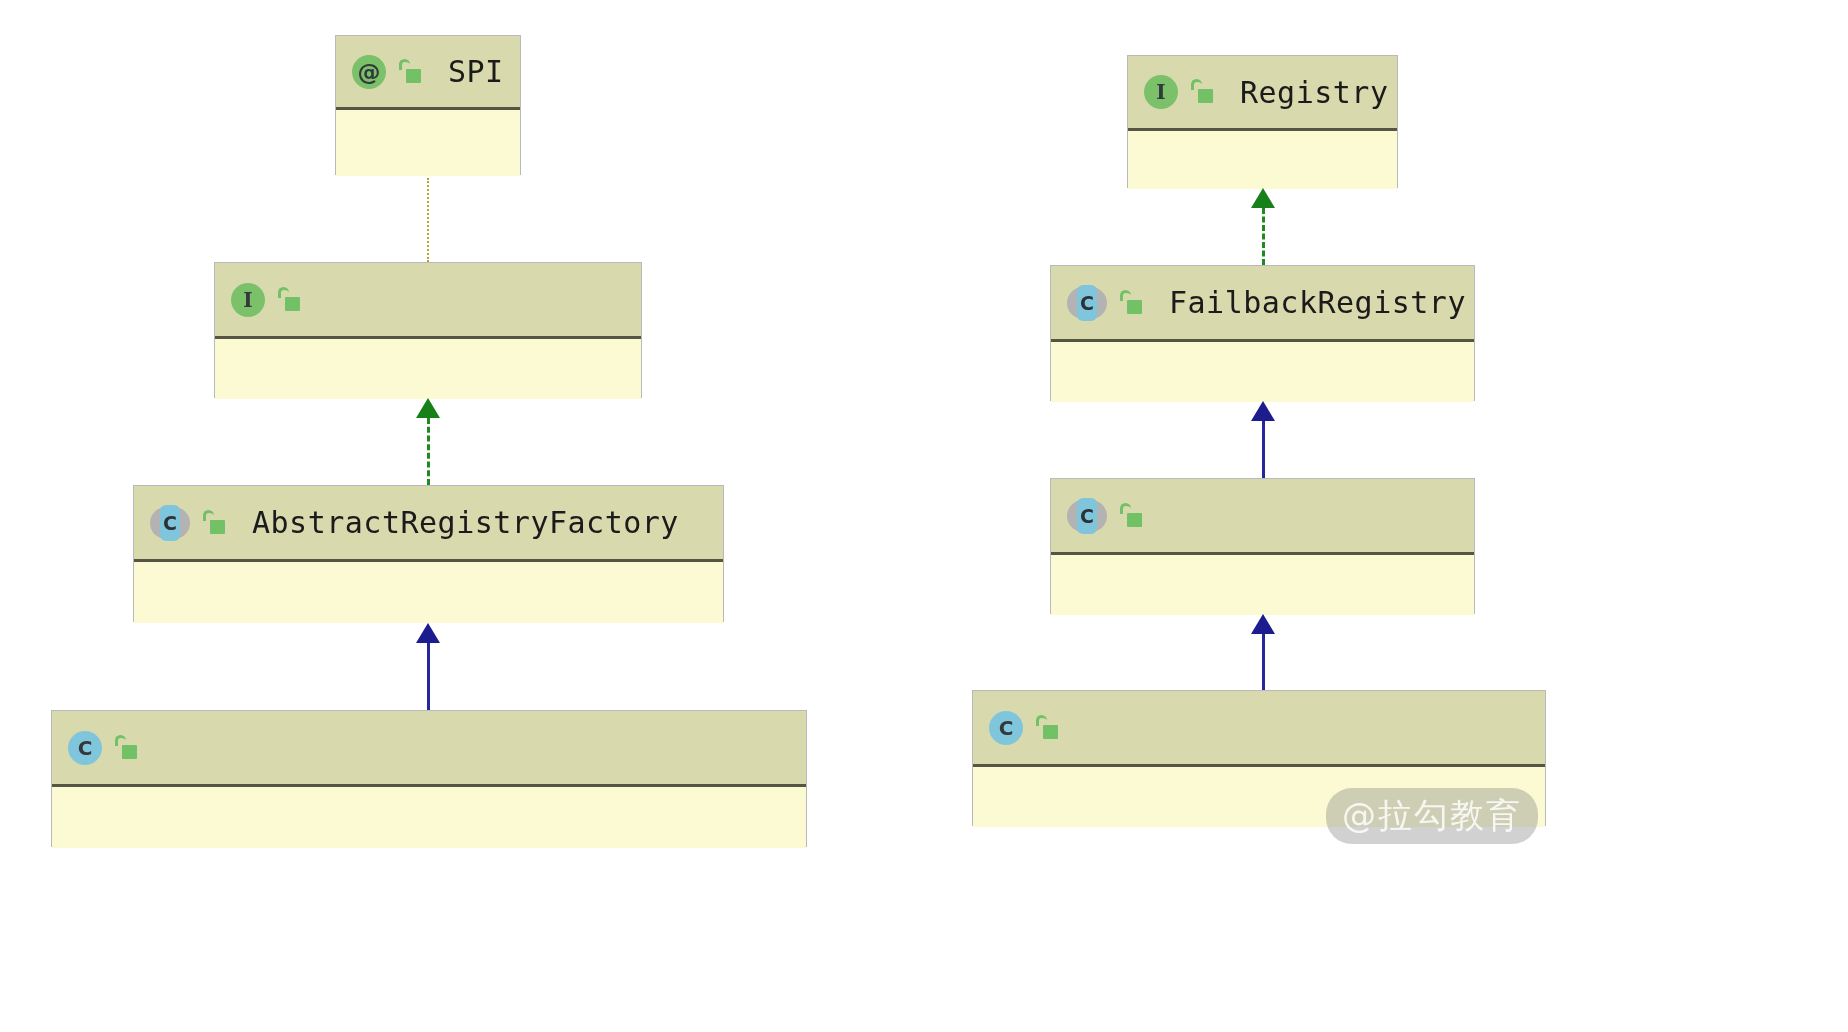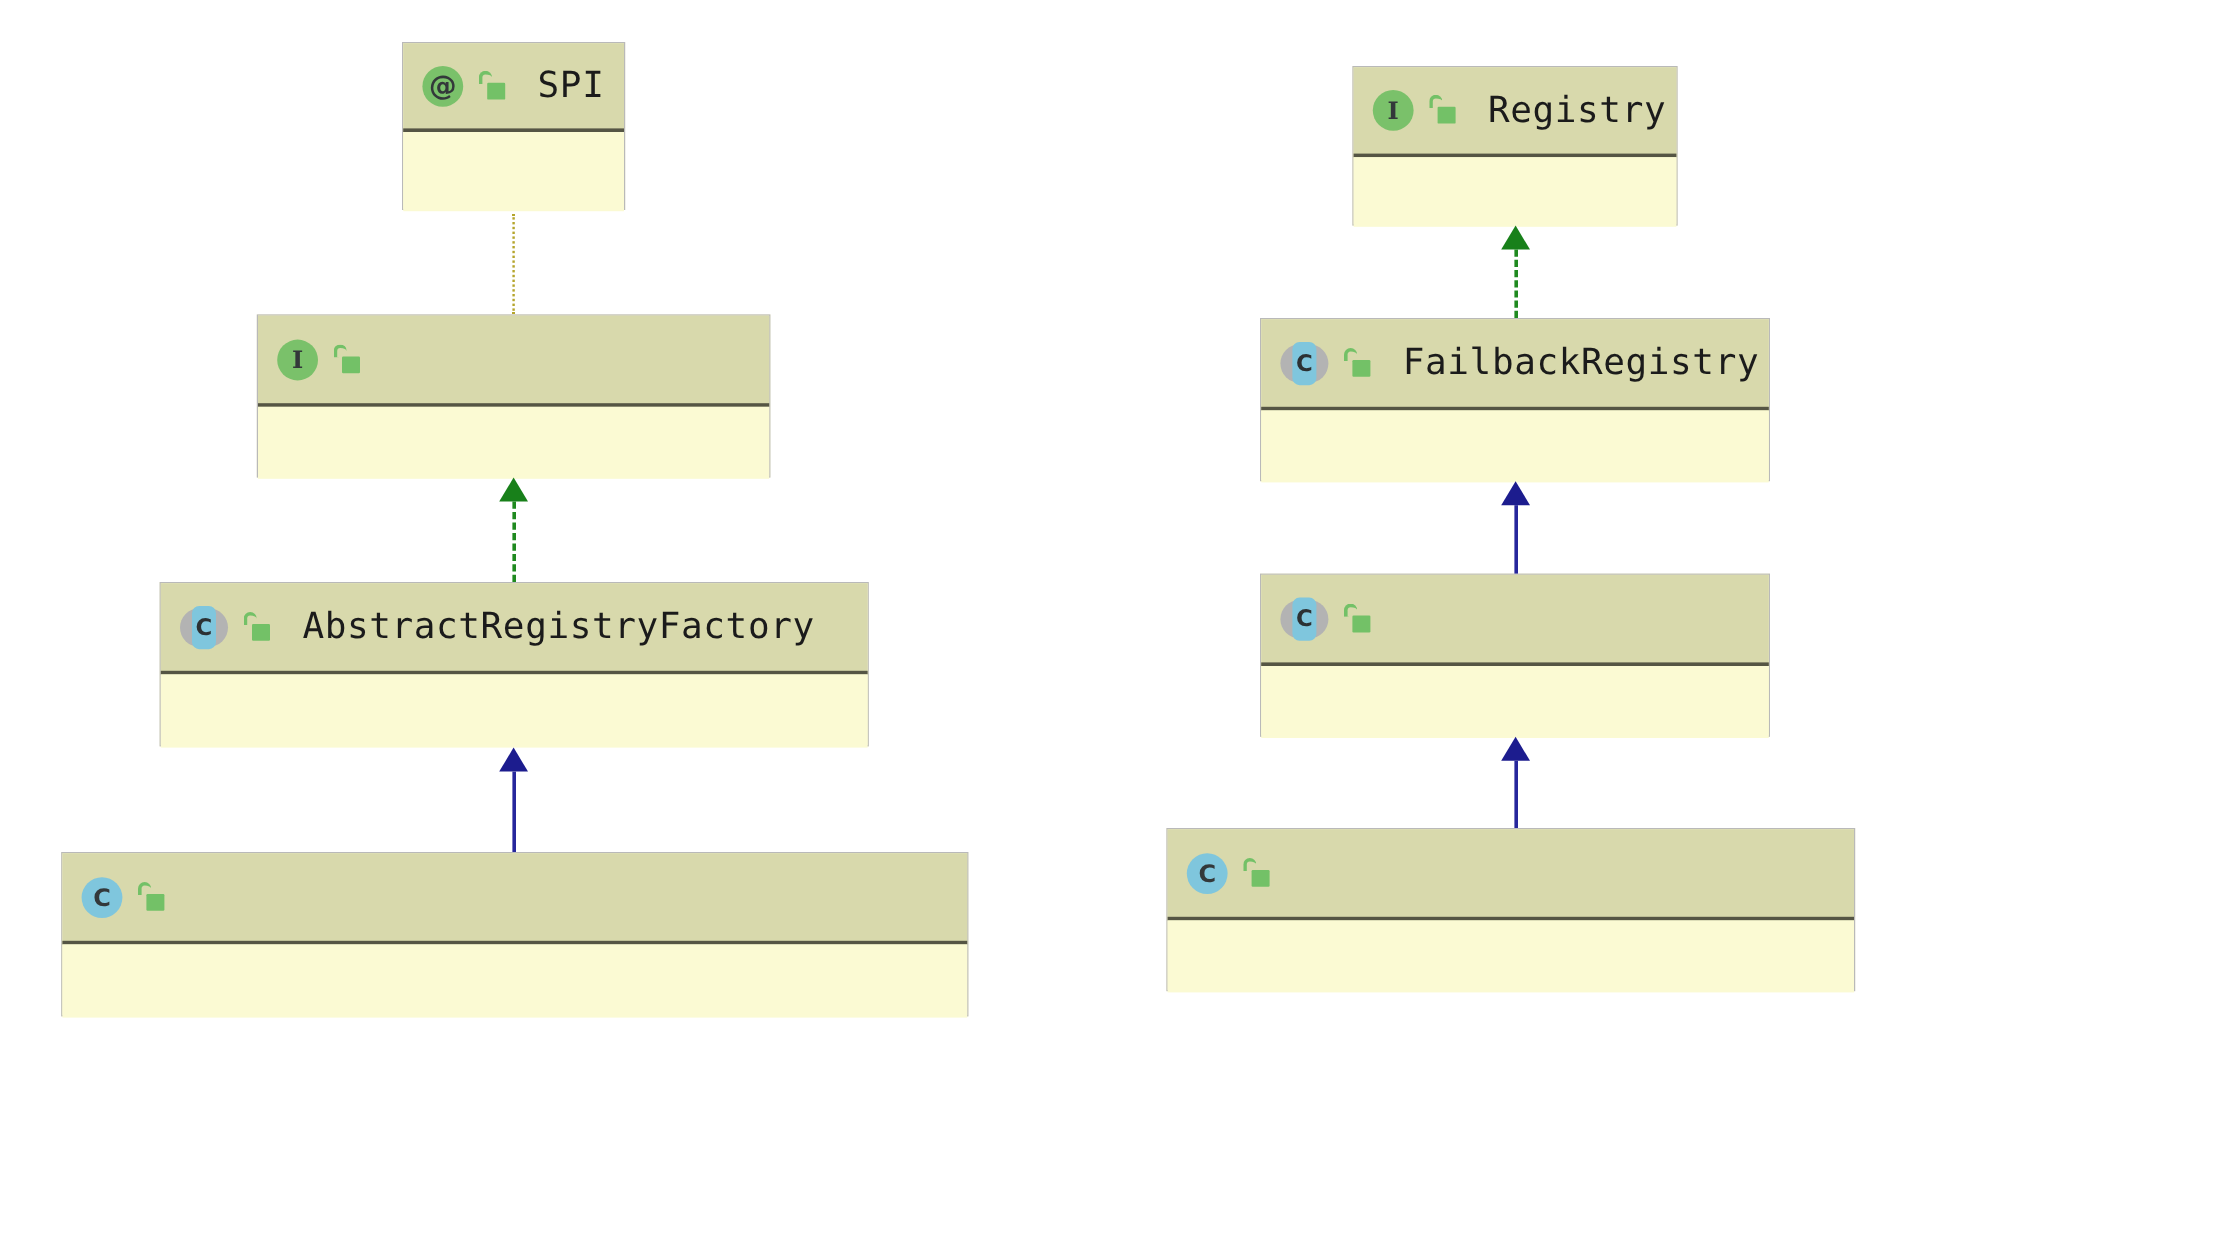--- a/index.html
+++ b/index.html
@@ -330,13 +330,14 @@
       <div class="arrow-up arrow-green" style="left: 1251px; top: 188px;"></div>
     </div>
     <div class="conn" style="left: 0px; top: 0px; width: 1848px; height: 1032px; pointer-events: none;">
       <div class="conn-line v-solid-blue" style="left: 1262px; top: 421px; height: 57px; width: 0px;"></div>
       <div class="arrow-up arrow-blue" style="left: 1251px; top: 401px;"></div>
     </div>
     <div class="conn" style="left: 0px; top: 0px; width: 1848px; height: 1032px; pointer-events: none;">
       <div class="conn-line v-solid-blue" style="left: 1262px; top: 634px; height: 56px; width: 0px;"></div>
       <div class="arrow-up arrow-blue" style="left: 1251px; top: 614px;"></div>
     </div>
+    <div class="watermark" style="left: 1326px; top: 788px; width: 212px; height: 56px;">@拉勾教育</div>
   </div>
 
 </body></html>

